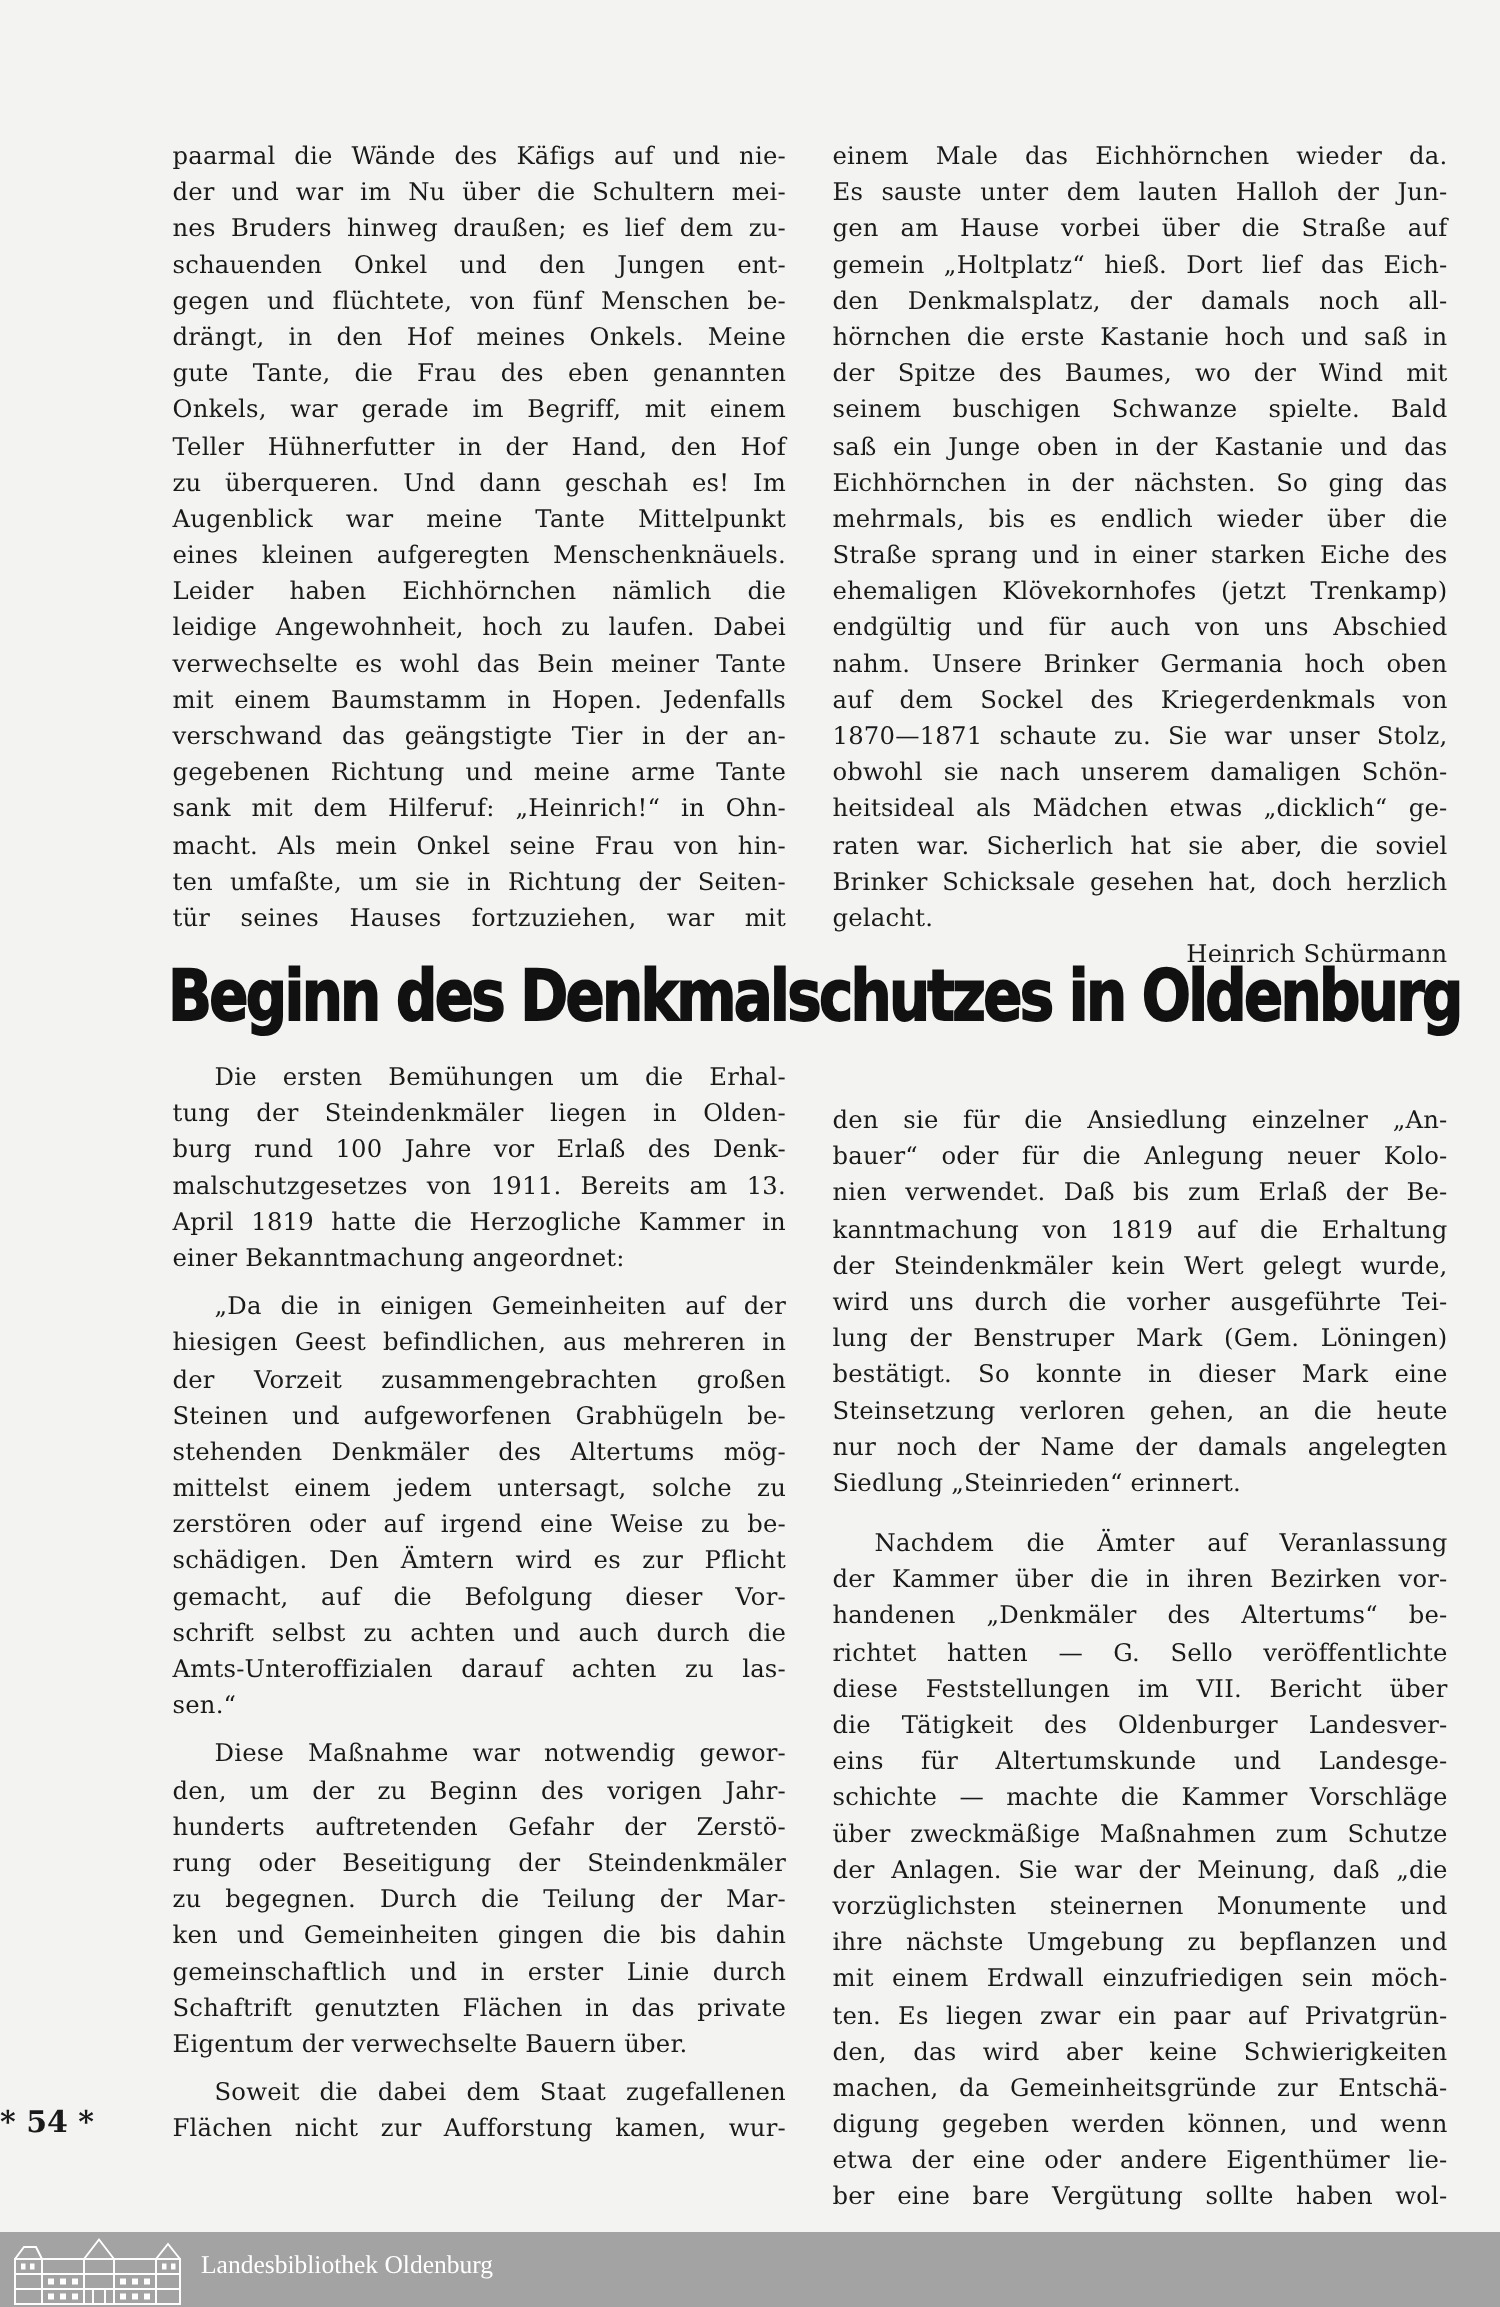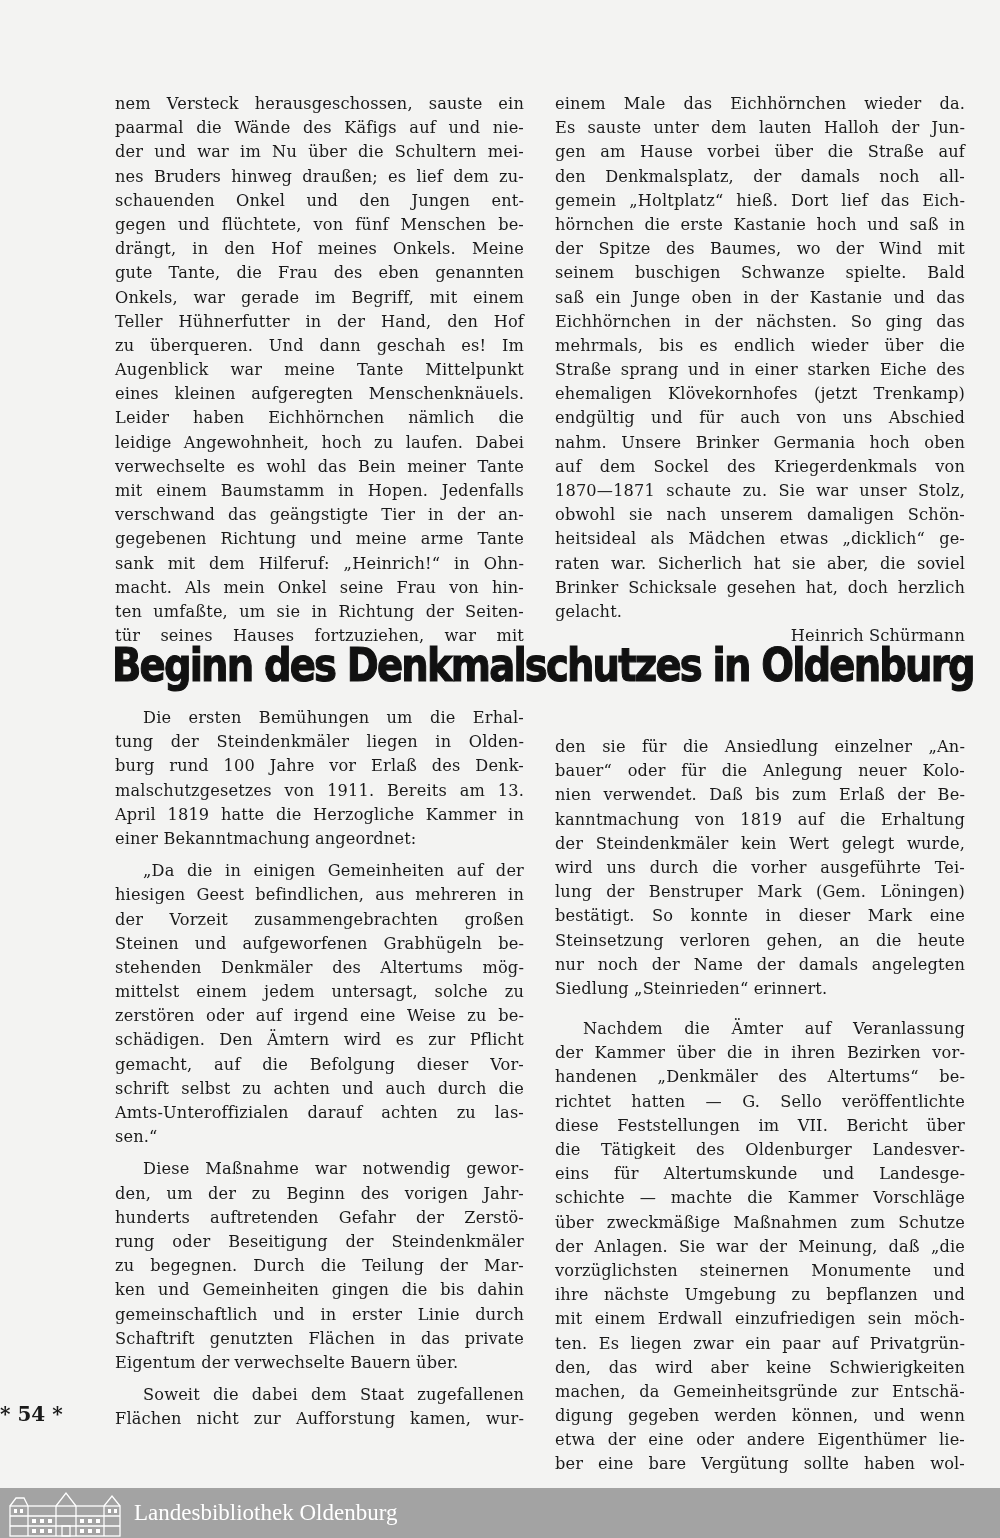--- a/index.html
+++ b/index.html
@@ -43,28 +43,27 @@
       font-size: 20px; font-weight: bold;
     }
     .footer {
       position: absolute; left: 0; top: 1488px; width: 1000px; height: 50px;
       background: #a3a3a3;
     }
     .footer .logo { position: absolute; left: 8px; top: 2px; width: 116px; height: 48px; }
     .footer .lib {
       position: absolute; left: 134px; top: 12px;
       font-family: "Liberation Serif", "DejaVu Serif", serif;
-      font-size: 23px; color: #ffffff;
+      font-size: 17px; color: #ffffff;
     }
   </style>
 </head>
 <body>
 
 <div class="col col-top-left" id="a1l">
-    <span class="ln">nem Versteck herausgeschossen, sauste ein</span>
     <span class="ln">paarmal die Wände des Käfigs auf und nie-</span>
     <span class="ln">der und war im Nu über die Schultern mei-</span>
     <span class="ln">nes Bruders hinweg draußen; es lief dem zu-</span>
     <span class="ln">schauenden Onkel und den Jungen ent-</span>
     <span class="ln">gegen und flüchtete, von fünf Menschen be-</span>
     <span class="ln">drängt, in den Hof meines Onkels. Meine</span>
     <span class="ln">gute Tante, die Frau des eben genannten</span>
     <span class="ln">Onkels, war gerade im Begriff, mit einem</span>
     <span class="ln">Teller Hühnerfutter in der Hand, den Hof</span>
     <span class="ln">zu überqueren. Und dann geschah es! Im</span>
@@ -78,22 +77,22 @@
     <span class="ln">gegebenen Richtung und meine arme Tante</span>
     <span class="ln">sank mit dem Hilferuf: „Heinrich!“ in Ohn-</span>
     <span class="ln">macht. Als mein Onkel seine Frau von hin-</span>
     <span class="ln">ten umfaßte, um sie in Richtung der Seiten-</span>
     <span class="ln">tür seines Hauses fortzuziehen, war mit</span>
   </div>
 <div class="col col-top-right" id="a1r">
     <span class="ln">einem Male das Eichhörnchen wieder da.</span>
     <span class="ln">Es sauste unter dem lauten Halloh der Jun-</span>
     <span class="ln">gen am Hause vorbei über die Straße auf</span>
+    <span class="ln">gemein „Holtplatz“ hieß. Dort lief das Eich-</span>
     <span class="ln">den Denkmalsplatz, der damals noch all-</span>
-    <span class="ln">gemein „Holtplatz“ hieß. Dort lief das Eich-</span>
     <span class="ln">hörnchen die erste Kastanie hoch und saß in</span>
     <span class="ln">der Spitze des Baumes, wo der Wind mit</span>
     <span class="ln">seinem buschigen Schwanze spielte. Bald</span>
     <span class="ln">saß ein Junge oben in der Kastanie und das</span>
     <span class="ln">Eichhörnchen in der nächsten. So ging das</span>
     <span class="ln">mehrmals, bis es endlich wieder über die</span>
     <span class="ln">Straße sprang und in einer starken Eiche des</span>
     <span class="ln">ehemaligen Klövekornhofes (jetzt Trenkamp)</span>
     <span class="ln">endgültig und für auch von uns Abschied</span>
     <span class="ln">nahm. Unsere Brinker Germania hoch oben</span>

